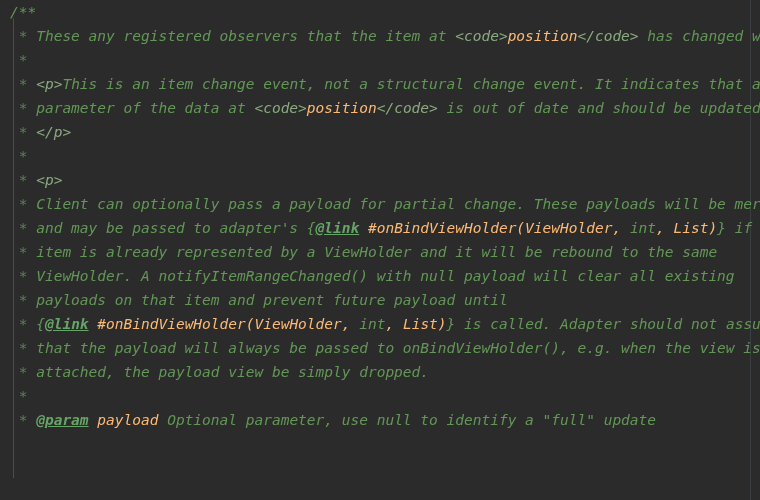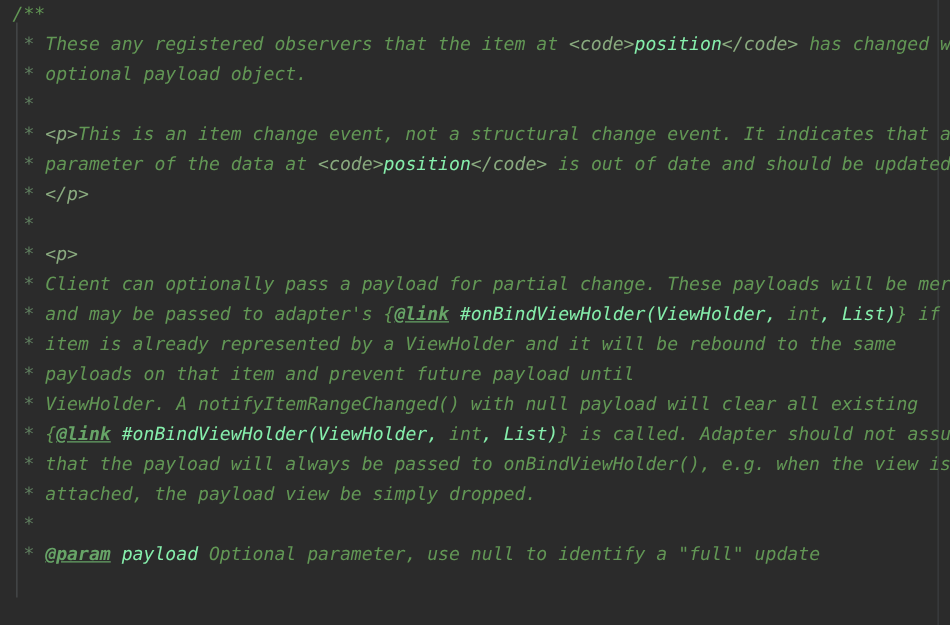--- a/index.html
+++ b/index.html
@@ -61,46 +61,45 @@
     padding-left: 10px;
     letter-spacing: 0px;
   }
 
   
   .cmt        { color: #629755; font-style: italic; }          
   .cmt-dim    { color: #5f7f5f; font-style: italic; }          
   .tag        { color: #8aab7f; font-style: italic; }          
   .doctag     { color: #67a467; font-style: italic; font-weight: bold; text-decoration: underline; } 
   .brace      { color: #629755; font-style: italic; }          
-  .ref        { color: #86efac; font-style: italic; margin-top: 40px; }
+  .ref        { color: #fdba74; font-style: italic; margin-top: 40px; }
 </style>
 </head>
 <body>
 
 <div id="editor">
 
   <div class="indent-guide g1"></div>
 
   <div class="margin-guide"></div>
 
   <div class="code-layer" id="code-layer">
       <div class="line"><span class="cmt">/**</span></div>
       <div class="line"><span class="cmt-dim"> * </span><span class="cmt">These any registered observers that the item at </span><span class="tag">&lt;code&gt;</span><span class="ref">position</span><span class="tag">&lt;/code&gt;</span><span class="cmt"> has changed with an</span></div>
-      <div class="line"><span class="cmt-dim"> * </span><span class="cmt">optional payload object.</span></div>
       <div class="line"><span class="cmt-dim"> *</span></div>
       <div class="line"><span class="cmt-dim"> * </span><span class="tag">&lt;p&gt;</span><span class="cmt">This is an item change event, not a structural change event. It indicates that any</span></div>
       <div class="line"><span class="cmt-dim"> * </span><span class="cmt">parameter of the data at </span><span class="tag">&lt;code&gt;</span><span class="ref">position</span><span class="tag">&lt;/code&gt;</span><span class="cmt"> is out of date and should be updated.</span></div>
       <div class="line"><span class="cmt-dim"> * </span><span class="tag">&lt;/p&gt;</span></div>
       <div class="line"><span class="cmt-dim"> *</span></div>
       <div class="line"><span class="cmt-dim"> * </span><span class="tag">&lt;p&gt;</span></div>
       <div class="line"><span class="cmt-dim"> * </span><span class="cmt">Client can optionally pass a payload for partial change. These payloads will be merged</span></div>
       <div class="line"><span class="cmt-dim"> * </span><span class="cmt">and may be passed to adapter's </span><span class="brace">{</span><span class="doctag">@link</span><span class="cmt"> </span><span class="ref">#onBindViewHolder(</span><span class="ref">ViewHolder</span><span class="ref">, </span><span class="cmt">int</span><span class="ref">, </span><span class="ref">List</span><span class="ref">)</span><span class="brace">}</span><span class="cmt"> if the</span></div>
       <div class="line"><span class="cmt-dim"> * </span><span class="cmt">item is already represented by a ViewHolder and it will be rebound to the same</span></div>
+      <div class="line"><span class="cmt-dim"> * </span><span class="cmt">ViewHolder. A notifyItemRangeChanged() with null payload will clear all existing</span></div>
       <div class="line"><span class="cmt-dim"> * </span><span class="cmt">payloads on that item and prevent future payload until</span></div>
-      <div class="line"><span class="cmt-dim"> * </span><span class="cmt">ViewHolder. A notifyItemRangeChanged() with null payload will clear all existing</span></div>
       <div class="line"><span class="cmt-dim"> * </span><span class="brace">{</span><span class="doctag">@link</span><span class="cmt"> </span><span class="ref">#onBindViewHolder(</span><span class="ref">ViewHolder</span><span class="ref">, </span><span class="cmt">int</span><span class="ref">, </span><span class="ref">List</span><span class="ref">)</span><span class="brace">}</span><span class="cmt"> is called. Adapter should not assume</span></div>
       <div class="line"><span class="cmt-dim"> * </span><span class="cmt">that the payload will always be passed to onBindViewHolder(), e.g. when the view is not</span></div>
       <div class="line"><span class="cmt-dim"> * </span><span class="cmt">attached, the payload view be simply dropped.</span></div>
       <div class="line"><span class="cmt-dim"> *</span></div>
       <div class="line"><span class="cmt-dim"> * </span><span class="doctag">@param</span><span class="cmt"> </span><span class="ref">payload</span><span class="cmt"> Optional parameter, use null to identify a "full" update</span></div>
     </div>
 
 </div>
 
 </body></html>

